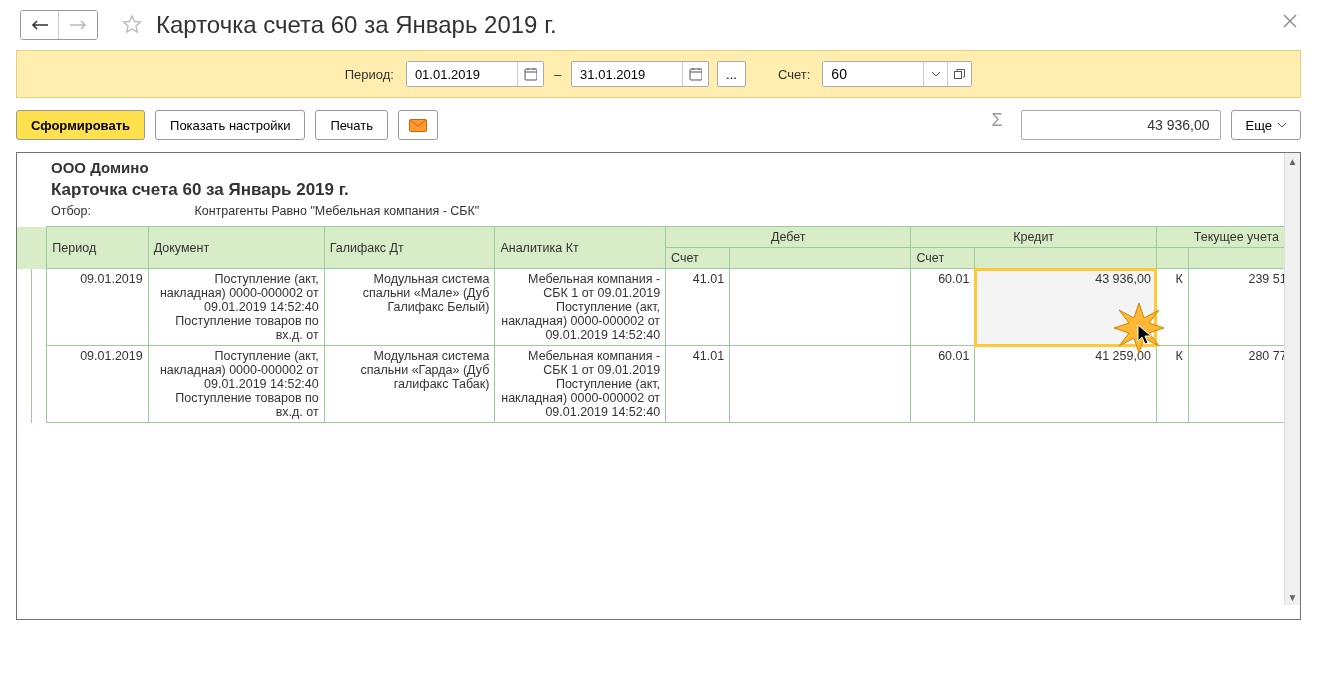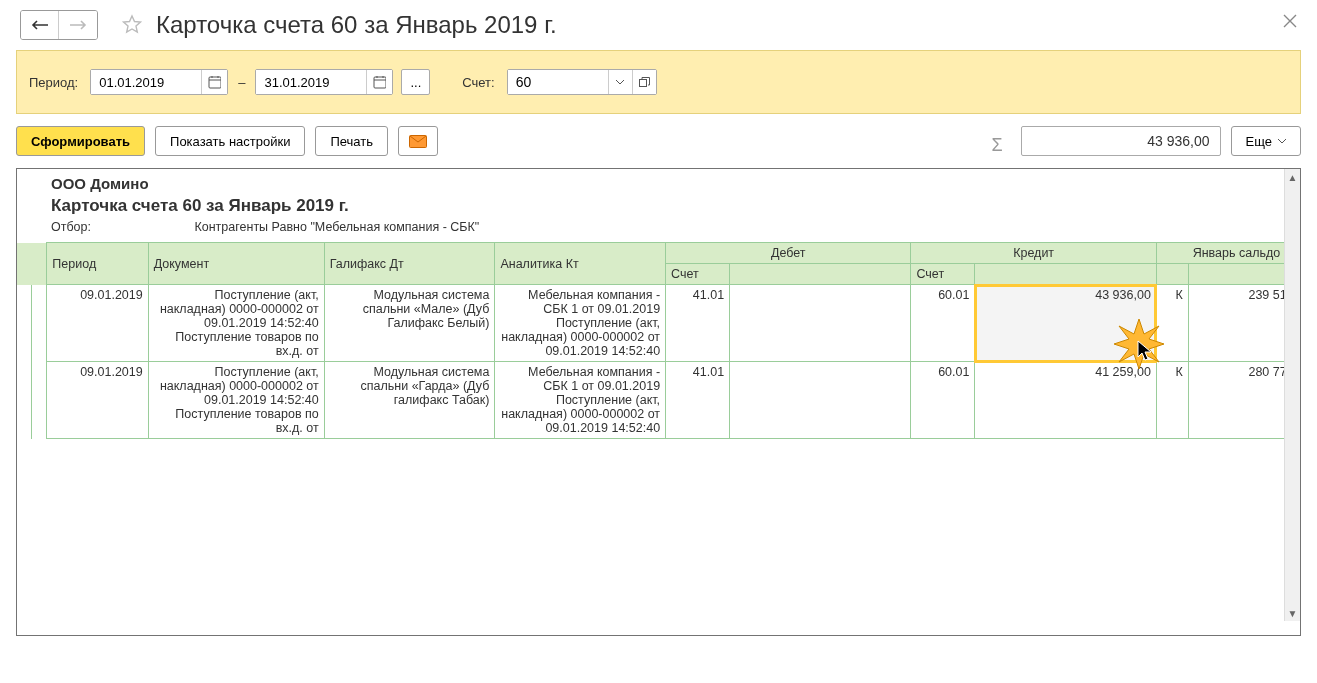--- a/index.html
+++ b/index.html
@@ -55,23 +55,24 @@
     font-size: 18px;
     color: #888;
     cursor: pointer;
   }
   
   .period-bar {
     background: #ffeeb0;
     border: 1px solid #e5d17b;
     display: flex;
     align-items: center;
-    padding: 18px 12px;
+    padding: 10px 12px;
     gap: 8px;
     margin: 0 16px;
+    justify-content: center;
   }
   .period-bar label { margin-right: 4px; }
   .date-input {
     display: flex;
     align-items: center;
     background: #fff;
     border: 1px solid #aaa;
     height: 26px;
     border-radius: 2px;
   }
@@ -122,21 +123,21 @@
     border: none;
     border-left: 1px solid #ccc;
     background: #fff;
     display: flex; align-items: center; justify-content: center;
     cursor: pointer;
     font-size: 11px;
   }
   
   .toolbar {
     display: flex;
-    align-items: flex-end;
+    align-items: flex-start;
     padding: 12px 16px;
     gap: 10px;
   }
   .btn {
     height: 30px;
     background: #fff;
     border: 1px solid #999;
     border-radius: 3px;
     padding: 0 14px;
     font-size: 13px;
@@ -368,21 +369,21 @@
         <thead>
           <tr>
             <th class="gutter-first" rowspan="2"></th>
             <th class="gutter-first" rowspan="2"></th>
             <th rowspan="2" class="left">Период</th>
             <th rowspan="2" class="left">Документ</th>
             <th rowspan="2" class="left">Галифакс Дт</th>
             <th rowspan="2" class="left">Аналитика Кт</th>
             <th colspan="2">Дебет</th>
             <th colspan="2">Кредит</th>
-            <th colspan="2">Январь сальдо</th>
+            <th colspan="2">Текущее учета</th>
           </tr>
           <tr>
             <th class="left">Счет</th>
             <th></th>
             <th class="left">Счет</th>
             <th></th>
             <th></th>
             <th></th>
           </tr>
         </thead>

